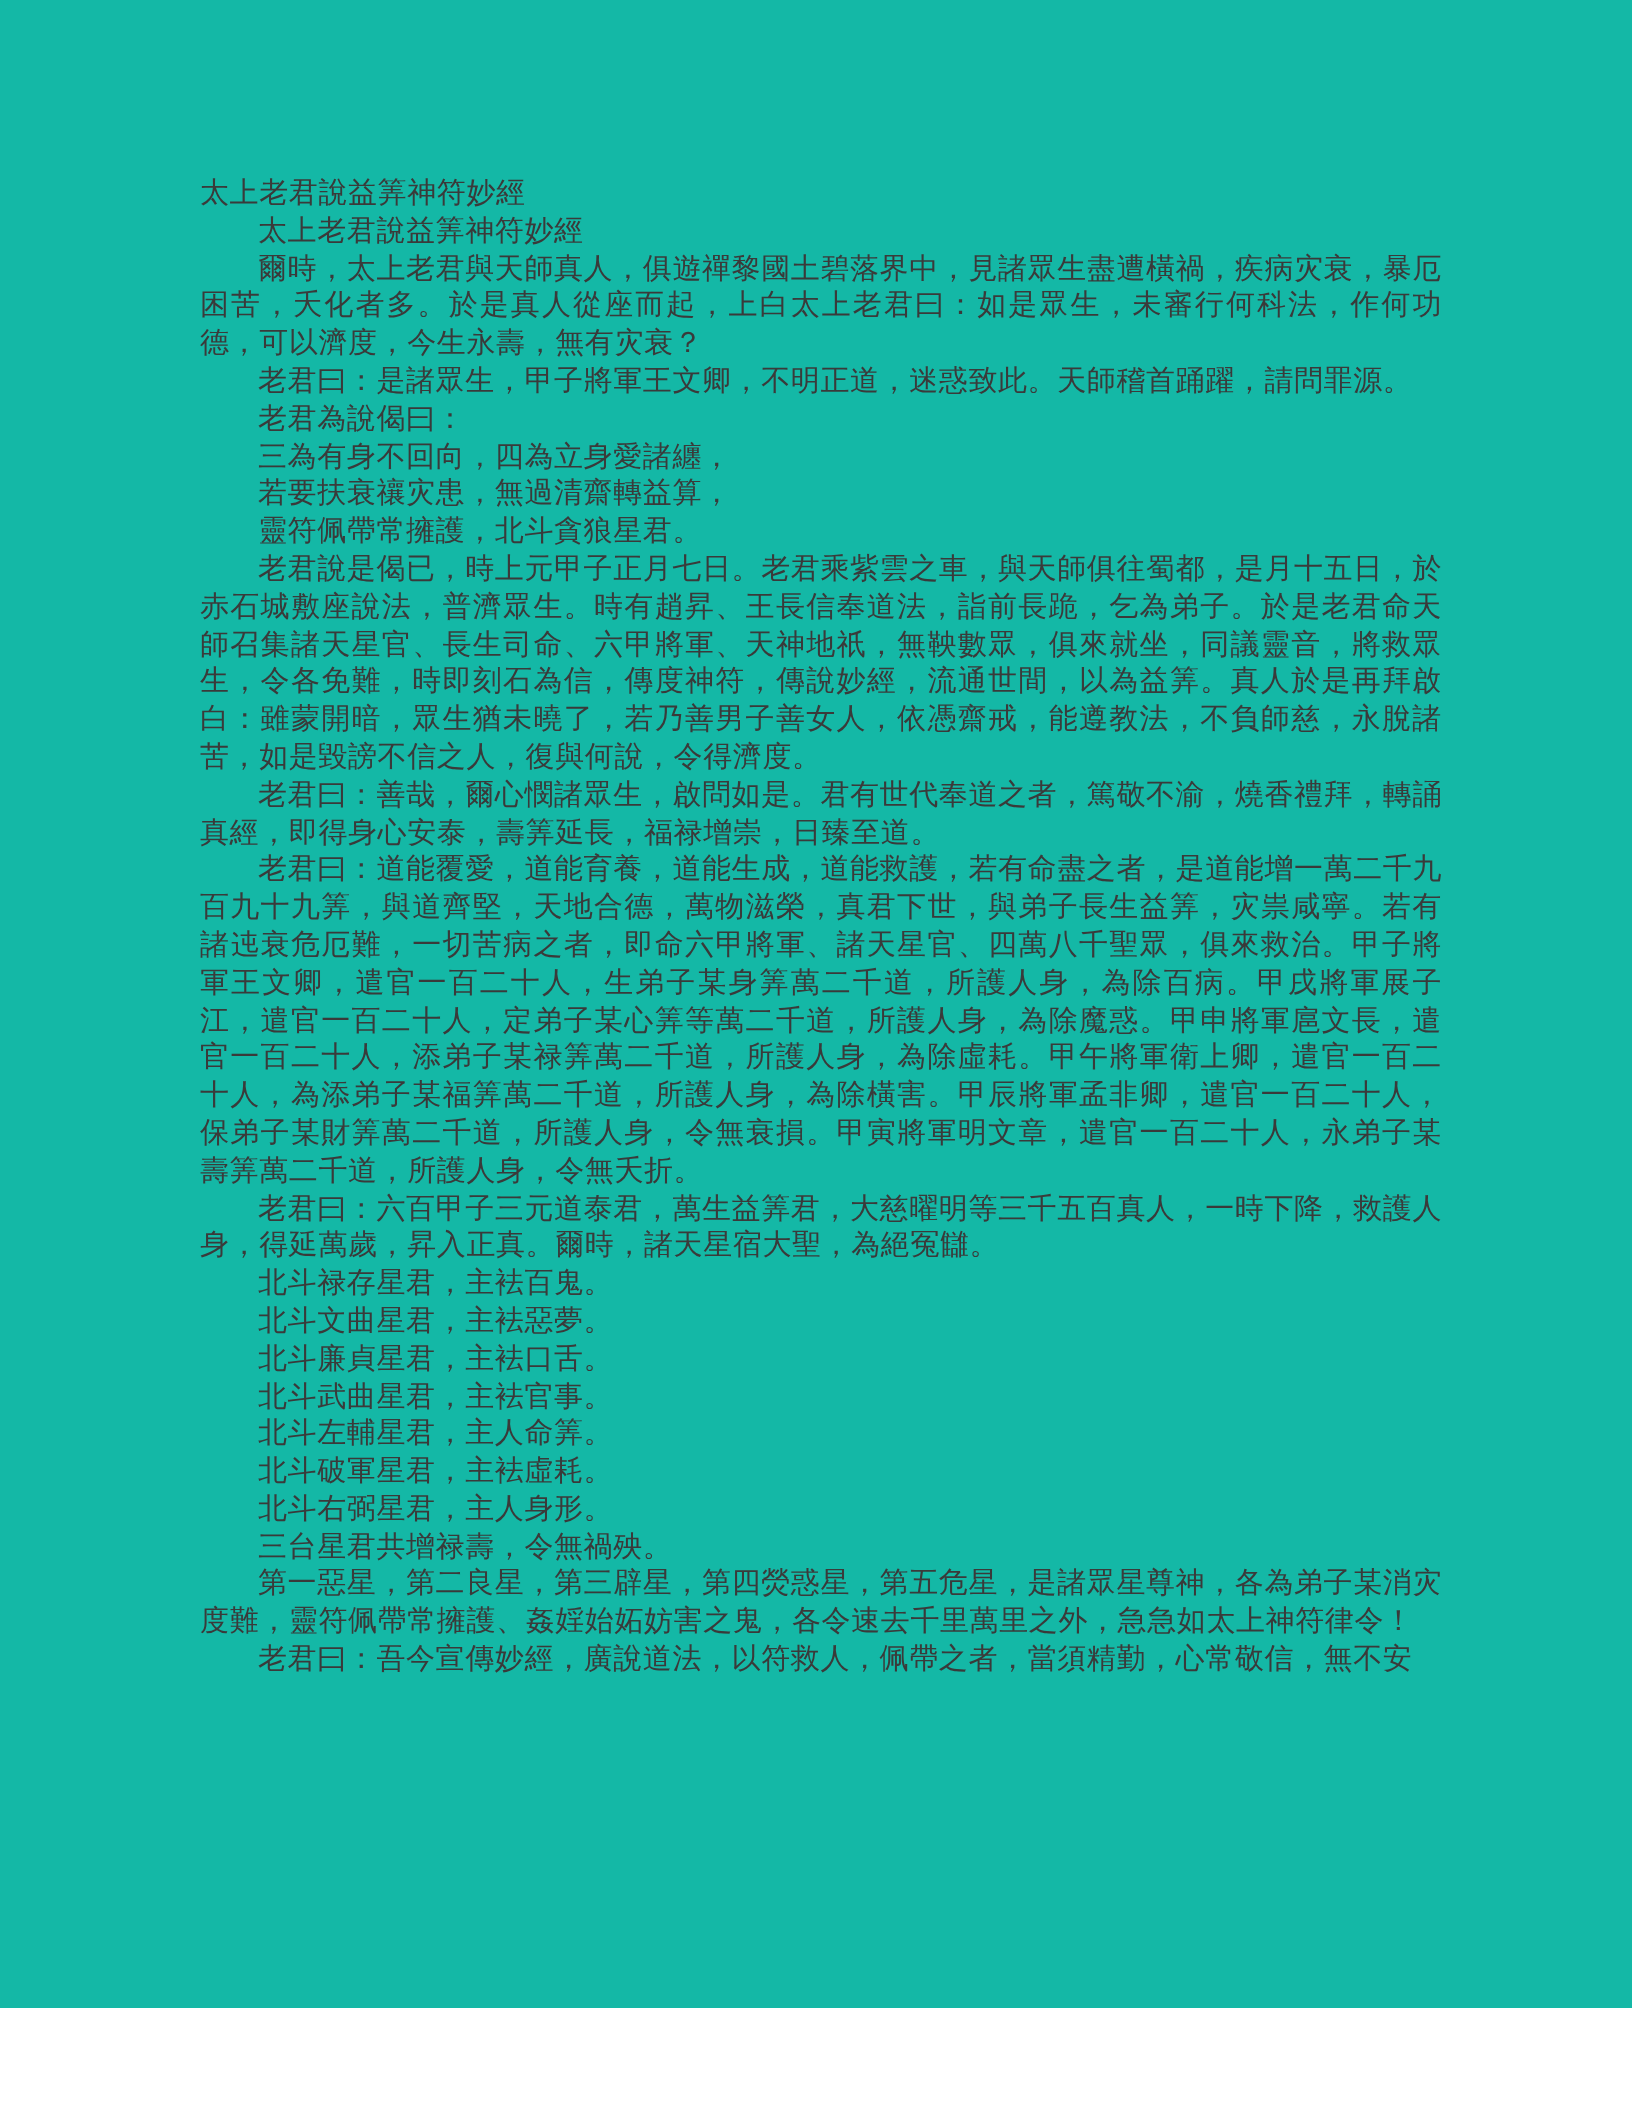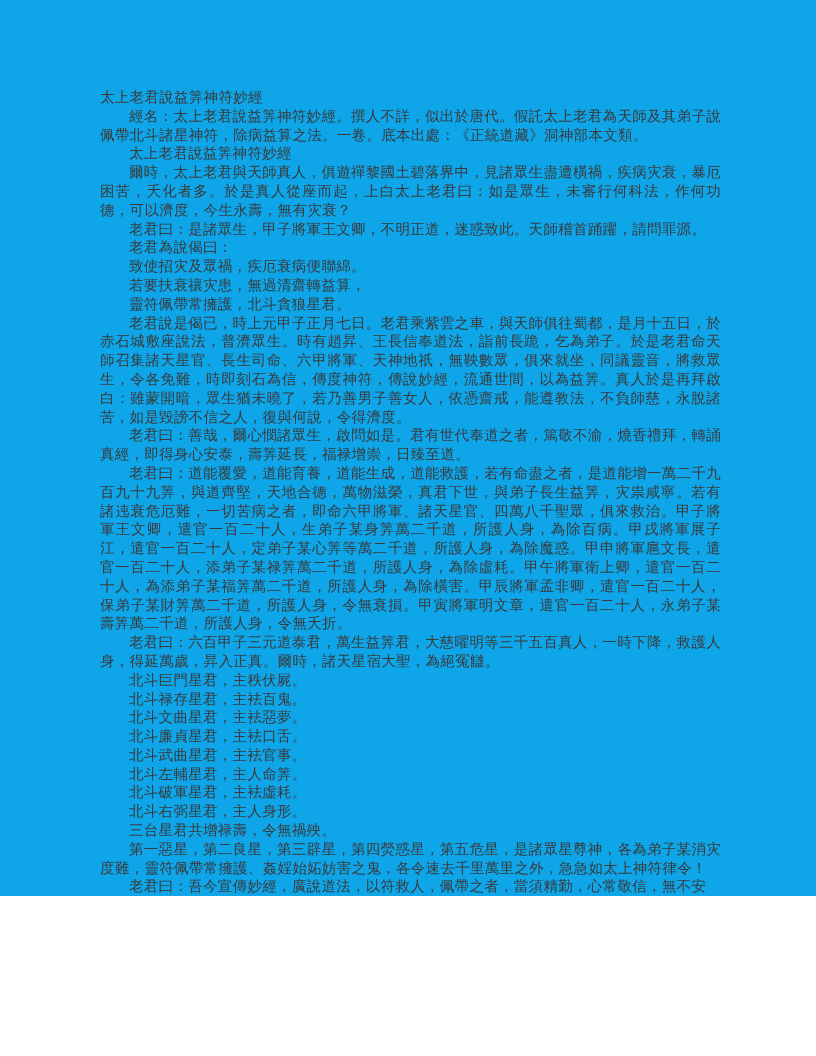--- a/index.html
+++ b/index.html
@@ -3,22 +3,22 @@
 <meta charset="utf-8">
 <style>
   html, body {
     margin: 0;
     padding: 0;
     background: #ffffff;
   }
   .page {
     position: relative;
     width: 816px;
-    height: 896px;
-    background: #0ea5e9;
+    height: 1004px;
+    background: #14b8a6;
     overflow: hidden;
   }
   .text-block {
     position: absolute;
     left: 100px;
     top: 88px;
     width: 621px;
     font-family: "DejaVu Serif", "Liberation Serif", serif;
     font-size: 14.5px;
     line-height: 18.8px;
@@ -34,33 +34,31 @@
   .text-block p.no-indent {
     text-indent: 0;
   }
 </style>
 </head>
 <body>
 
 <div class="page">
   <div class="text-block">
     <p class="no-indent">太上老君說益筭神符妙經</p>
-    <p>經名：太上老君說益筭神符妙經。撰人不詳，似出於唐代。假託太上老君為天師及其弟子說佩帶北斗諸星神符，除病益算之法。一卷。底本出處：《正統道藏》洞神部本文類。</p>
     <p>太上老君說益筭神符妙經</p>
     <p>爾時，太上老君與天師真人，俱遊禪黎國土碧落界中，見諸眾生盡遭橫禍，疾病灾衰，暴厄困苦，夭化者多。於是真人從座而起，上白太上老君曰：如是眾生，未審行何科法，作何功德，可以濟度，今生永壽，無有灾衰？</p>
     <p>老君曰：是諸眾生，甲子將軍王文卿，不明正道，迷惑致此。天師稽首踊躍，請問罪源。</p>
     <p>老君為說偈曰：</p>
-    <p>致使招灾及眾禍，疾厄衰病便聯綿。</p>
+    <p>三為有身不回向，四為立身愛諸纏，</p>
     <p>若要扶衰禳灾患，無過清齋轉益算，</p>
     <p>靈符佩帶常擁護，北斗貪狼星君。</p>
     <p>老君說是偈已，時上元甲子正月七日。老君乘紫雲之車，與天師俱往蜀都，是月十五日，於赤石城敷座說法，普濟眾生。時有趙昇、王長信奉道法，詣前長跪，乞為弟子。於是老君命天師召集諸天星官、長生司命、六甲將軍、天神地祇，無鞅數眾，俱來就坐，同議靈音，將救眾生，令各免難，時即刻石為信，傳度神符，傳說妙經，流通世間，以為益筭。真人於是再拜啟白：雖蒙開暗，眾生猶未曉了，若乃善男子善女人，依憑齋戒，能遵教法，不負師慈，永脫諸苦，如是毀謗不信之人，復與何說，令得濟度。</p>
     <p>老君曰：善哉，爾心憫諸眾生，啟問如是。君有世代奉道之者，篤敬不渝，燒香禮拜，轉誦真經，即得身心安泰，壽筭延長，福禄增崇，日臻至道。</p>
     <p>老君曰：道能覆愛，道能育養，道能生成，道能救護，若有命盡之者，是道能增一萬二千九百九十九筭，與道齊堅，天地合德，萬物滋榮，真君下世，與弟子長生益筭，灾祟咸寧。若有諸迍衰危厄難，一切苦病之者，即命六甲將軍、諸天星官、四萬八千聖眾，俱來救治。甲子將軍王文卿，遣官一百二十人，生弟子某身筭萬二千道，所護人身，為除百病。甲戌將軍展子江，遣官一百二十人，定弟子某心筭等萬二千道，所護人身，為除魔惑。甲申將軍扈文長，遣官一百二十人，添弟子某禄筭萬二千道，所護人身，為除虛耗。甲午將軍衛上卿，遣官一百二十人，為添弟子某福筭萬二千道，所護人身，為除橫害。甲辰將軍孟非卿，遣官一百二十人，保弟子某財筭萬二千道，所護人身，令無衰損。甲寅將軍明文章，遣官一百二十人，永弟子某壽筭萬二千道，所護人身，令無夭折。</p>
     <p>老君曰：六百甲子三元道泰君，萬生益筭君，大慈曜明等三千五百真人，一時下降，救護人身，得延萬歲，昇入正真。爾時，諸天星宿大聖，為絕冤讎。</p>
-    <p>北斗巨門星君，主秩伏屍。</p>
     <p>北斗禄存星君，主袪百鬼。</p>
     <p>北斗文曲星君，主袪惡夢。</p>
     <p>北斗廉貞星君，主袪口舌。</p>
     <p>北斗武曲星君，主袪官事。</p>
     <p>北斗左輔星君，主人命筭。</p>
     <p>北斗破軍星君，主袪虛耗。</p>
     <p>北斗右弼星君，主人身形。</p>
     <p>三台星君共增禄壽，令無禍殃。</p>
     <p>第一惡星，第二良星，第三辟星，第四熒惑星，第五危星，是諸眾星尊神，各為弟子某消灾度難，靈符佩帶常擁護、姦婬始妬妨害之鬼，各令速去千里萬里之外，急急如太上神符律令！</p>
     <p>老君曰：吾今宣傳妙經，廣說道法，以符救人，佩帶之者，當須精勤，心常敬信，無不安</p>

